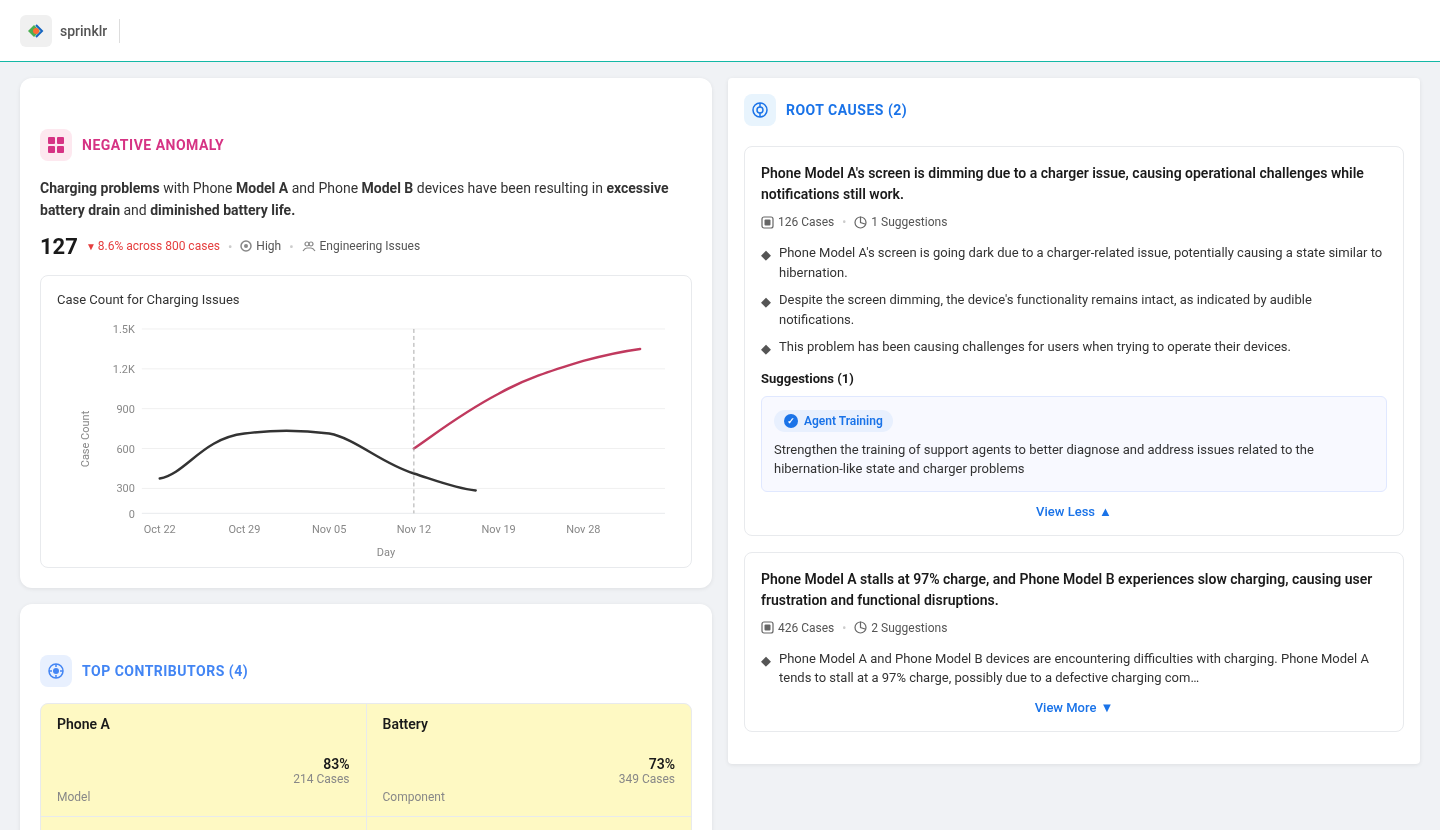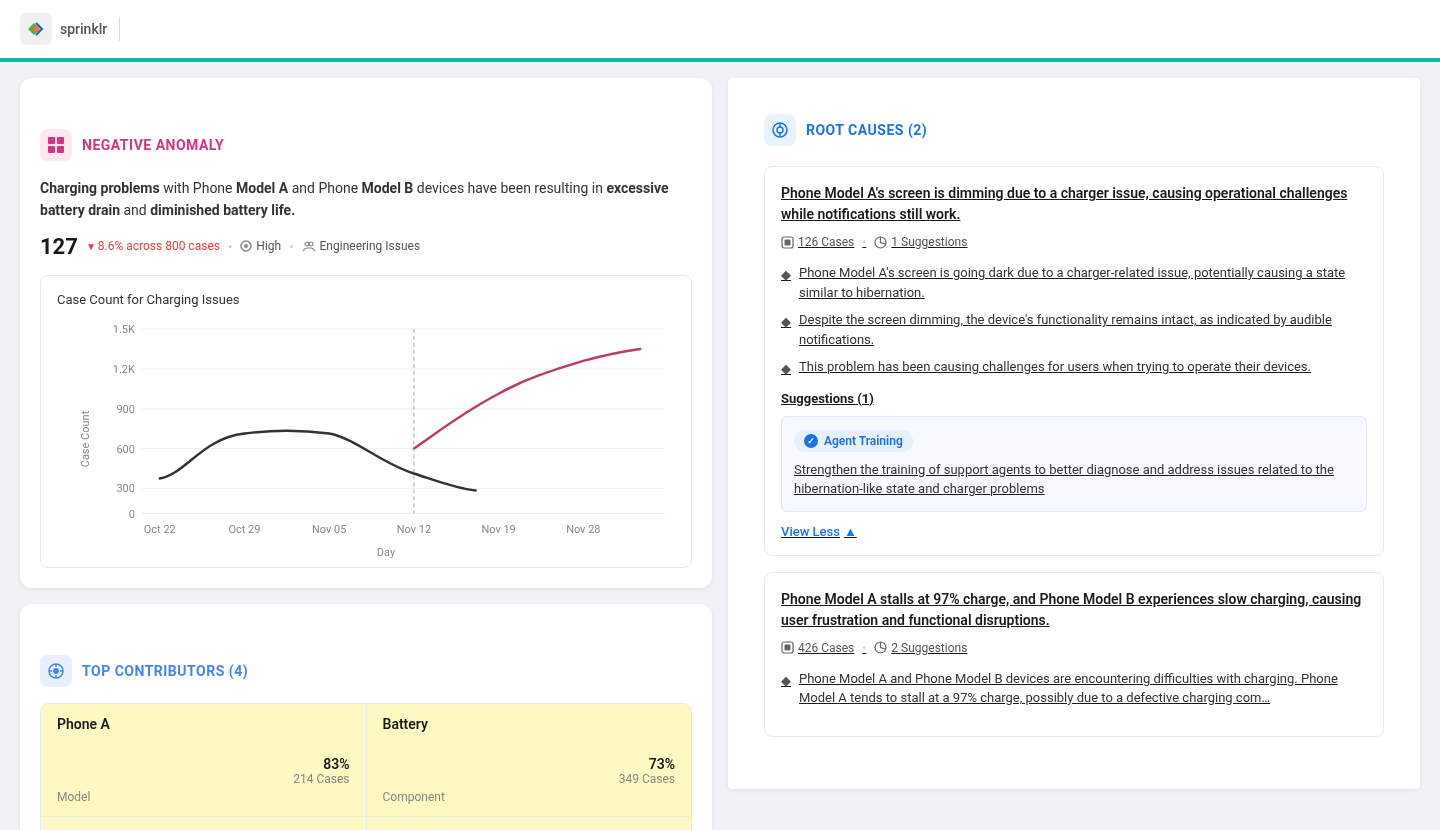--- a/index.html
+++ b/index.html
@@ -8,21 +8,21 @@
       background: #f0f2f5;
       min-height: 830px;
       color: #1a1a1a;
     }
     .header {
       background: #fff;
       padding: 12px 20px;
       display: flex;
       align-items: center;
       gap: 12px;
-      border-bottom: 4px solid #14b8a6;
+      border-bottom: 1px solid #14b8a6;
       height: 62px;
     }
     .logo {
       display: flex;
       align-items: center;
       gap: 8px;
     }
     .logo-icon {
       width: 32px;
       height: 32px;
@@ -197,35 +197,34 @@
     }
     .contributor-cases {
       font-size: 12px;
       color: #888;
       text-align: right;
     }
     
     .root-card {
       background: #fff;
       border-radius: 4px;
-      padding: 36px;
+      padding: 16px;
       box-shadow: 0 1px 4px rgba(0,0,0,0.08);
     }
     .root-header {
       display: flex;
       align-items: center;
       gap: 10px;
       margin-bottom: 20px;
     }
     .cause-card {
       border: 1px solid #e8eaed;
       border-radius: 8px;
       padding: 16px;
       margin-bottom: 16px;
-      text-decoration: underline;
     }
     .cause-title {
       font-size: 14px;
       font-weight: 600;
       color: #1a1a1a;
       line-height: 1.5;
       margin-bottom: 10px;
     }
     .cause-meta {
       display: flex;
@@ -292,21 +291,21 @@
       color: white;
       font-size: 9px;
     }
     .suggestion-text {
       font-size: 13px;
       color: #333;
       line-height: 1.5;
     }
     .view-link {
       display: flex;
-      justify-content: flex-start;
+      justify-content: center;
       align-items: center;
       gap: 4px;
       font-size: 13px;
       color: #1a73e8;
       cursor: pointer;
       margin-top: 12px;
       font-weight: 500;
     }
     .chart-wrapper {
       position: relative;
@@ -567,18 +566,22 @@
           </span>
         </div>
 
         <ul class="bullet-list">
           <li>
             <span class="bullet-diamond">◆</span>
             <span>Phone Model A and Phone Model B devices are encountering difficulties with charging. Phone Model A tends to stall at a 97% charge, possibly due to a defective charging com…</span>
           </li>
         </ul>
 
+        <div class="view-link">
+          <span>View More</span>
+          <span>▼</span>
+        </div>
       </div>
 
     </div>
   </div>
 
 </div>
 
 </body></html>

